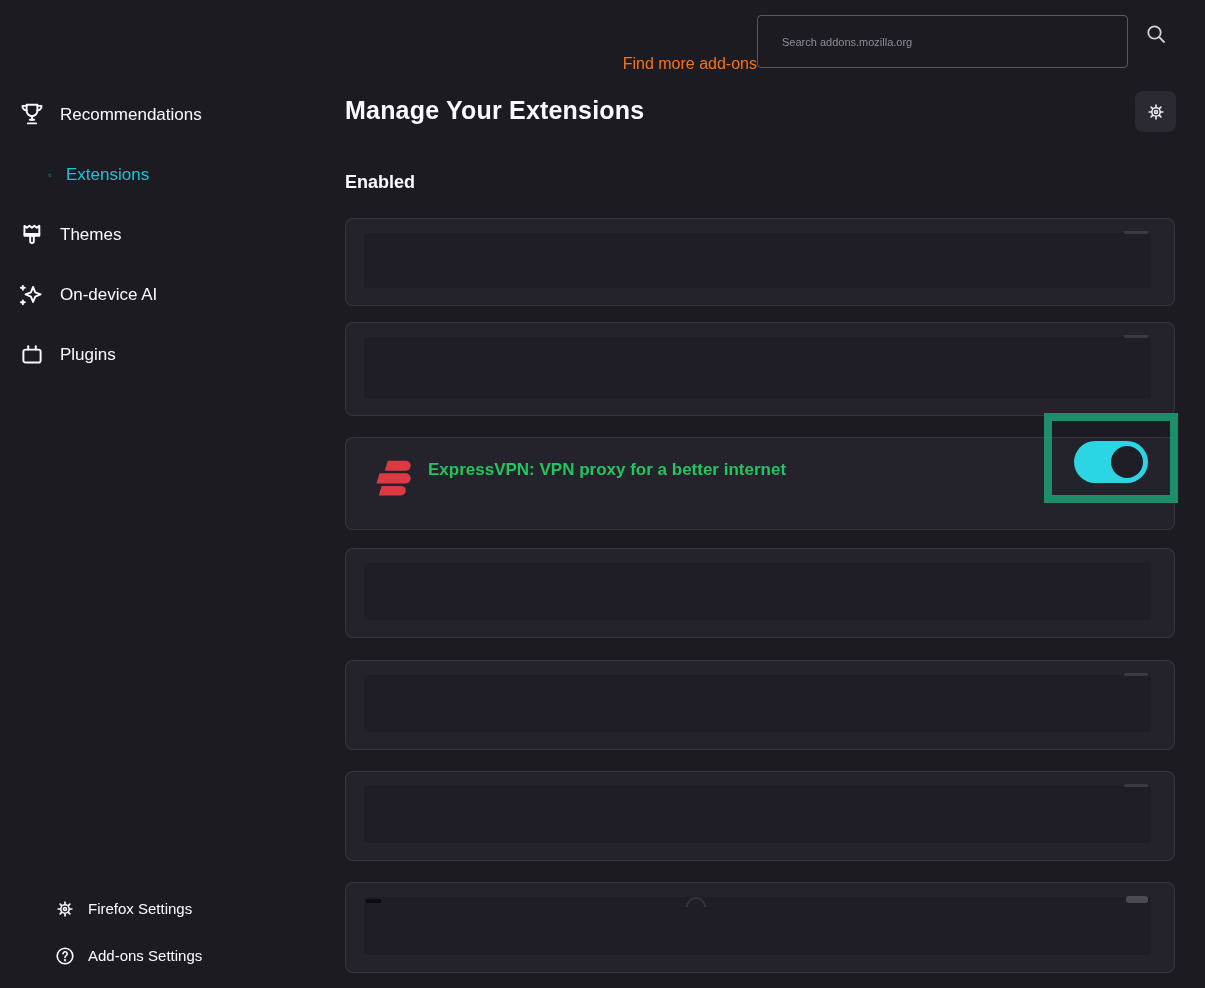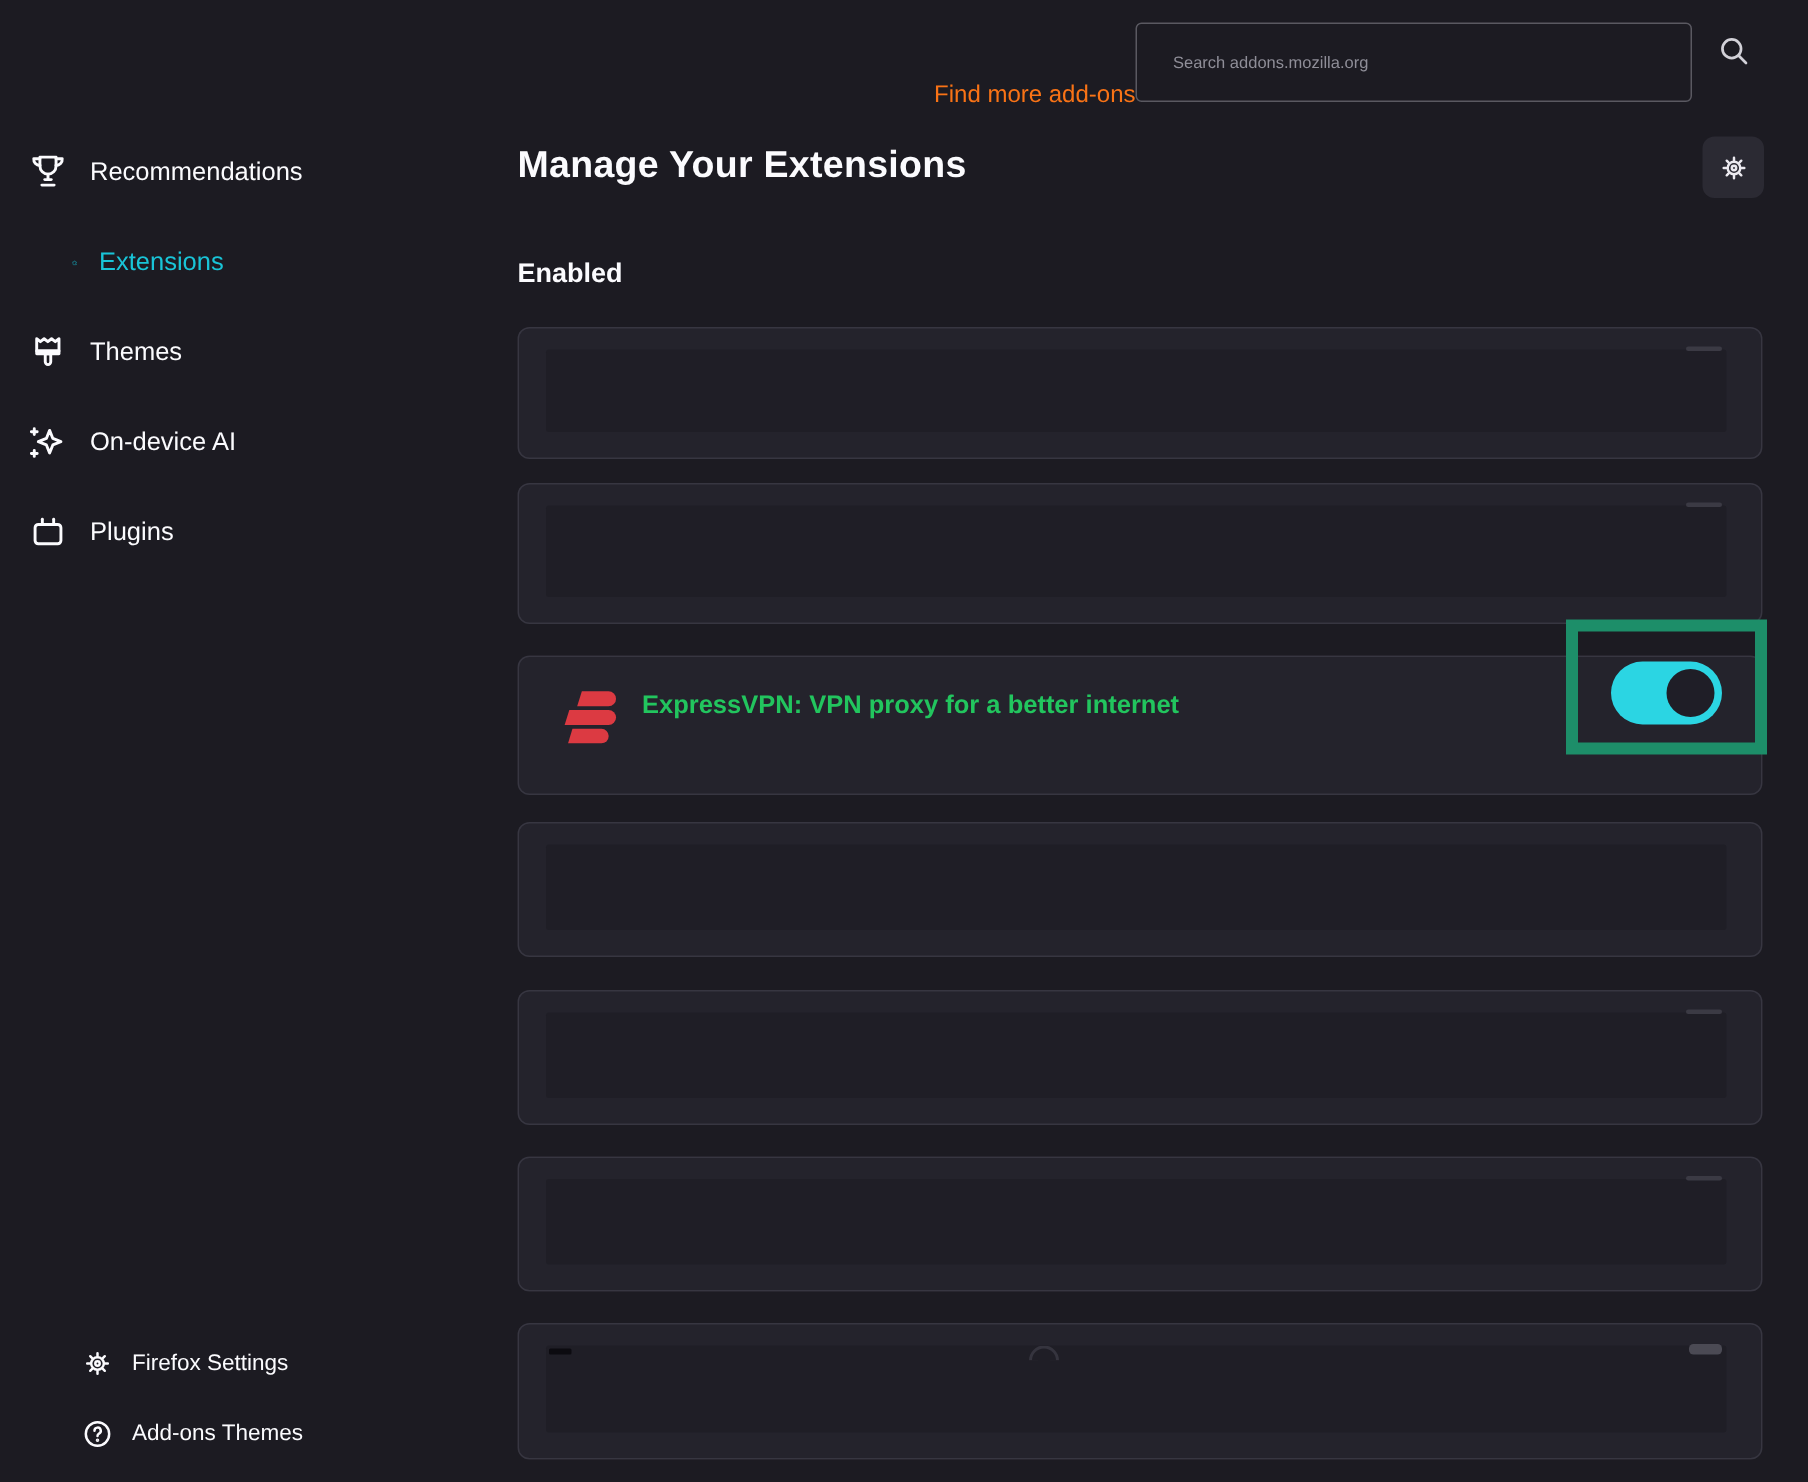--- a/index.html
+++ b/index.html
@@ -159,21 +159,21 @@
         <span class="lbl">Firefox Settings</span>
       </div>
       <div class="side-item">
         <span class="icn">
           <svg viewBox="0 0 24 24" fill="none" stroke="currentColor" stroke-width="1.8" stroke-linecap="round" stroke-linejoin="round">
             <circle cx="12" cy="12" r="8.5"></circle>
             <path d="M9.8 9.6a2.3 2.3 0 1 1 3.3 2.1c-.8.4-1.1.9-1.1 1.8"></path>
             <circle cx="12" cy="16.6" r=".4" fill="currentColor"></circle>
           </svg>
         </span>
-        <span class="lbl">Add-ons Themes</span>
+        <span class="lbl">Add-ons Settings</span>
       </div>
     </div>
 </nav>
 
 <h1 class="page-title">Manage Your Extensions</h1>
 <button class="tools-btn">
   <span style="display:flex;width:22px;height:22px;" id="tools-gear">
       <svg viewBox="0 0 24 24" fill="none" stroke="currentColor" stroke-width="1.8" stroke-linecap="round" stroke-linejoin="round">
         <circle cx="12" cy="12" r="4.6"></circle>
         <circle cx="12" cy="12" r="1.6"></circle>

